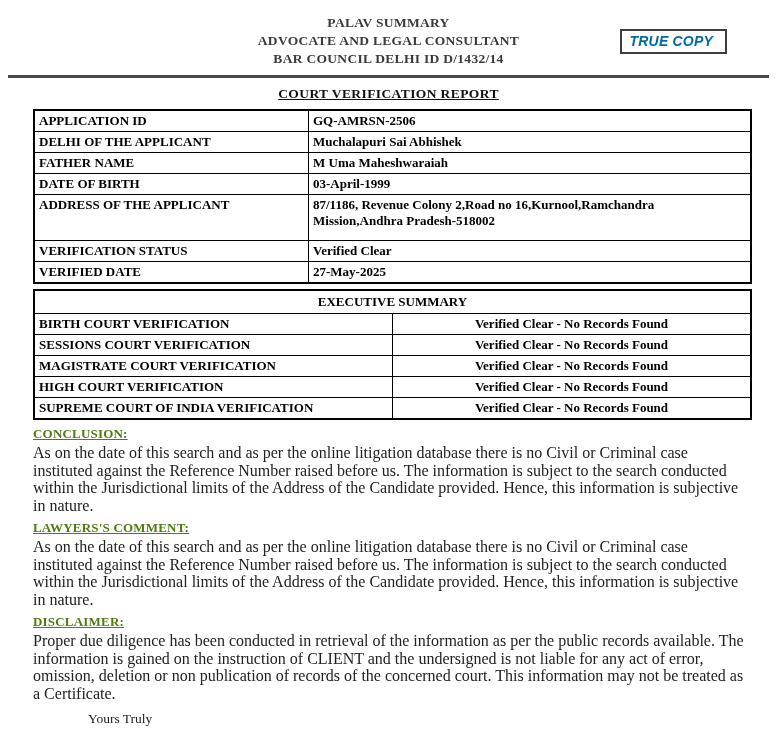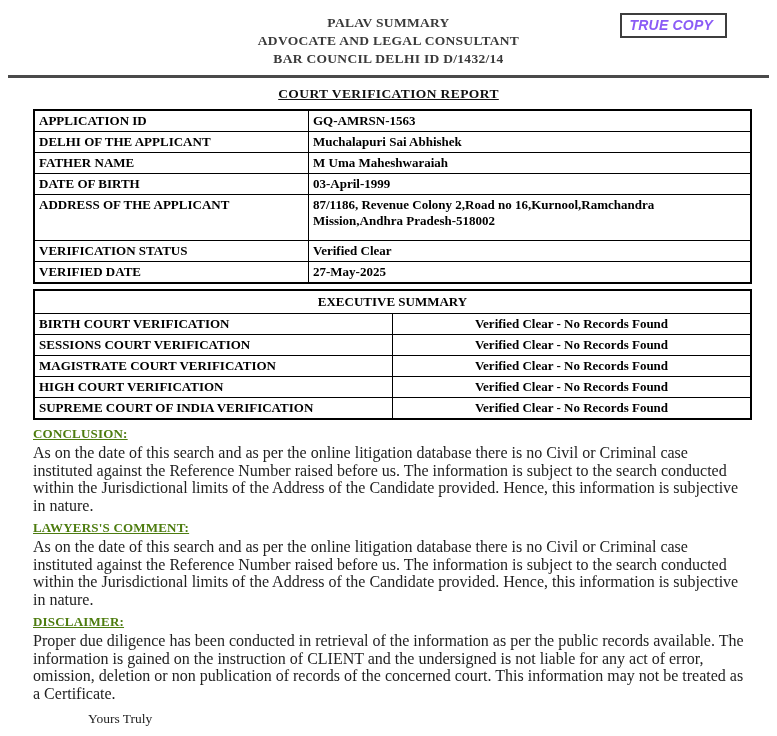--- a/index.html
+++ b/index.html
@@ -6,26 +6,26 @@
   .page {
     position:relative;
     width:777px; height:736px;
     background:#ffffff;
     font-family:"Liberation Serif", serif;
     color:#1f1f1f;
     overflow:hidden;
   }
   
   .true-copy {
-    position:absolute; top:13px; right:50px;
+    position:absolute; top:29px; right:50px;
     border:2px solid #3d3d3d;
     padding:2px 12px 3px 8px;
     font-family:"Liberation Sans", sans-serif;
     font-style:italic; font-weight:bold;
-    font-size:14px; color:#8b5cf6;
+    font-size:14px; color:#0369a1;
     letter-spacing:0.2px;
   }
   
   .letterhead {
     padding-top:14px;
     text-align:center;
     font-weight:bold;
     font-size:13.5px;
     line-height:18px;
     color:#3a3a3a;
@@ -109,21 +109,21 @@
   <hr class="rule">
 
   <div class="report-title">
     <span>COURT VERIFICATION REPORT</span>
   </div>
 
   <table class="applicant-table">
     <tbody>
       <tr>
         <td class="lbl">APPLICATION ID</td>
-        <td class="val">GQ-AMRSN-1563</td>
+        <td class="val">GQ-AMRSN-2506</td>
       </tr>
       <tr>
         <td class="lbl">DELHI OF THE APPLICANT</td>
         <td class="val">Muchalapuri Sai Abhishek</td>
       </tr>
       <tr>
         <td class="lbl">FATHER NAME</td>
         <td class="val">M Uma Maheshwaraiah</td>
       </tr>
       <tr>

